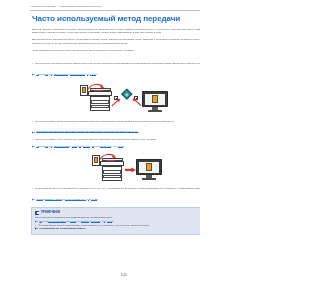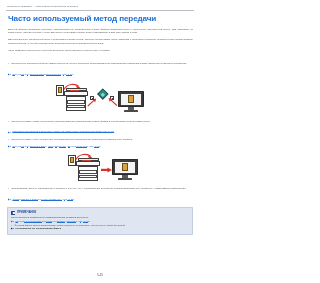--- a/index.html
+++ b/index.html
@@ -4,21 +4,21 @@
 <style>
   html,body{margin:0;padding:0;}
   body{
     width:200px;height:283px;
     background:#ffffff;
     font-family:"Liberation Sans","DejaVu Sans",sans-serif;
     color:#2b2b2b;
     overflow:hidden;
     position:relative;
   }
-  .page{position:relative;width:200px;height:283px;box-sizing:border-box;padding:0;}
+  .page{position:relative;width:200px;height:283px;box-sizing:border-box;padding:0;margin-left:24px;}
 
   
   .breadcrumb{
     position:absolute;left:7px;top:4.5px;right:7px;
     font-size:2.45px;line-height:3.2px;
     color:#5d6268;letter-spacing:0.02px;white-space:nowrap;overflow:hidden;
   }
   .breadcrumb .sep{padding:0 0.6px;color:#8a8f95;}
   .crumb-rule{
     position:absolute;left:6px;right:6px;top:9.6px;height:0.45px;background:#b9bec4;

